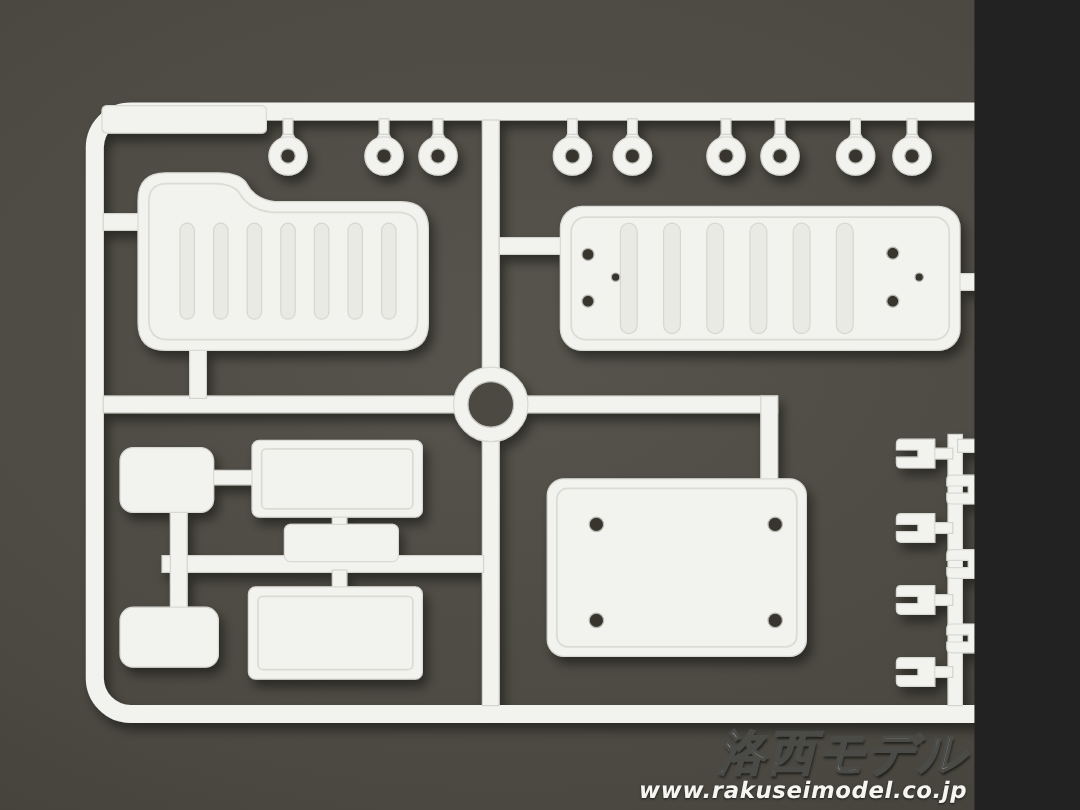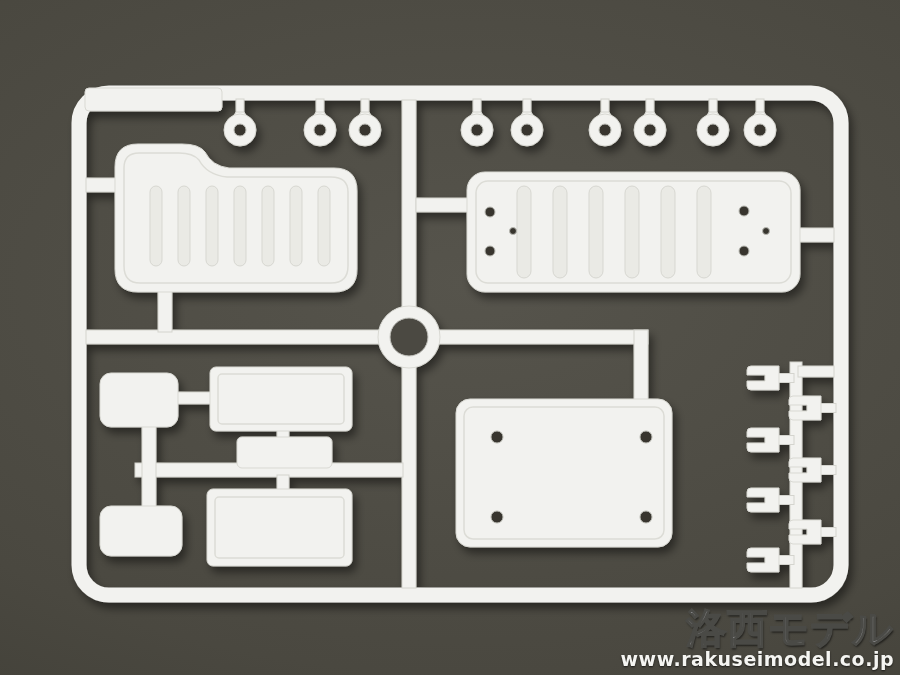--- a/index.html
+++ b/index.html
@@ -1,20 +1,21 @@
 <!DOCTYPE html>
 <html style="--bg-center: #56544c; --bg-edge: #38372f; --plastic: #f2f2ef; --hole: #38362f; --ring-hole: #4b4943; --logo-gray: #98989a; --url-white: #f5f5f2;"><head>
 <meta charset="utf-8">
 <style>
   html,body{margin:0;padding:0;background:#222;}
   .stage{
-    position:relative;width:900px;height:675px;overflow:hidden;
+    position:relative;width:812px;height:675px;overflow:hidden;
     background: radial-gradient(ellipse 135% 105% at 52% 42%,
       var(--bg-center,#56544c) 0%, #4a4840 55%, var(--bg-edge,#38372f) 100%);
     font-family:"DejaVu Sans","Liberation Sans",sans-serif;
+    font-style:italic;
   }
   svg{position:absolute;left:0;top:0;display:block;}
   .plastic{fill:var(--plastic,#f2f2ef);stroke:#d9d9d3;stroke-width:1;}
   .runner{fill:var(--plastic,#f2f2ef);stroke:#d4d4ce;stroke-width:1;}
   .frame-stroke{fill:none;stroke:var(--plastic,#f2f2ef);stroke-width:15;}
   .hole{fill:var(--hole,#38362f);stroke:#b9b9b2;stroke-width:1;}
   .ring-hole{fill:var(--ring-hole,#4b4943);stroke:#c5c5bf;stroke-width:1;}
   .groove{fill:#eaeae5;stroke:#d7d7d1;stroke-width:1;}
   .innerline{fill:none;stroke:#dcdcd6;stroke-width:1.5;}
   .watermark{position:absolute;right:6px;bottom:4px;text-align:right;}

